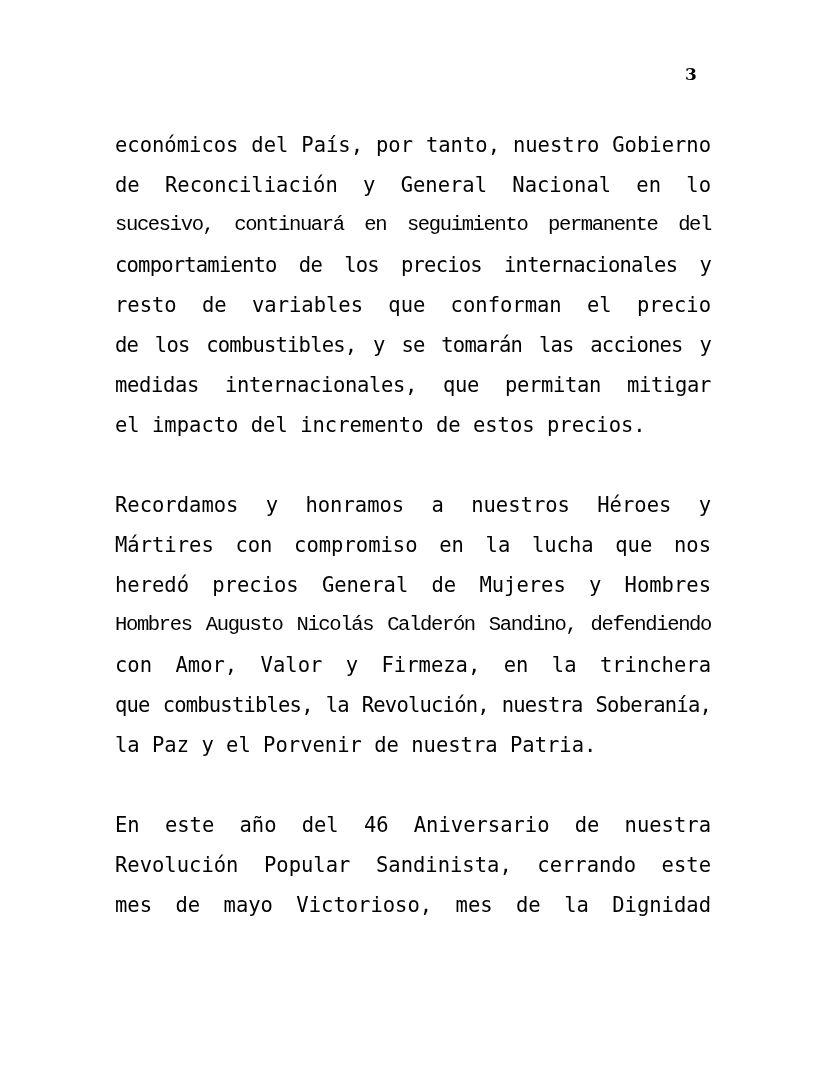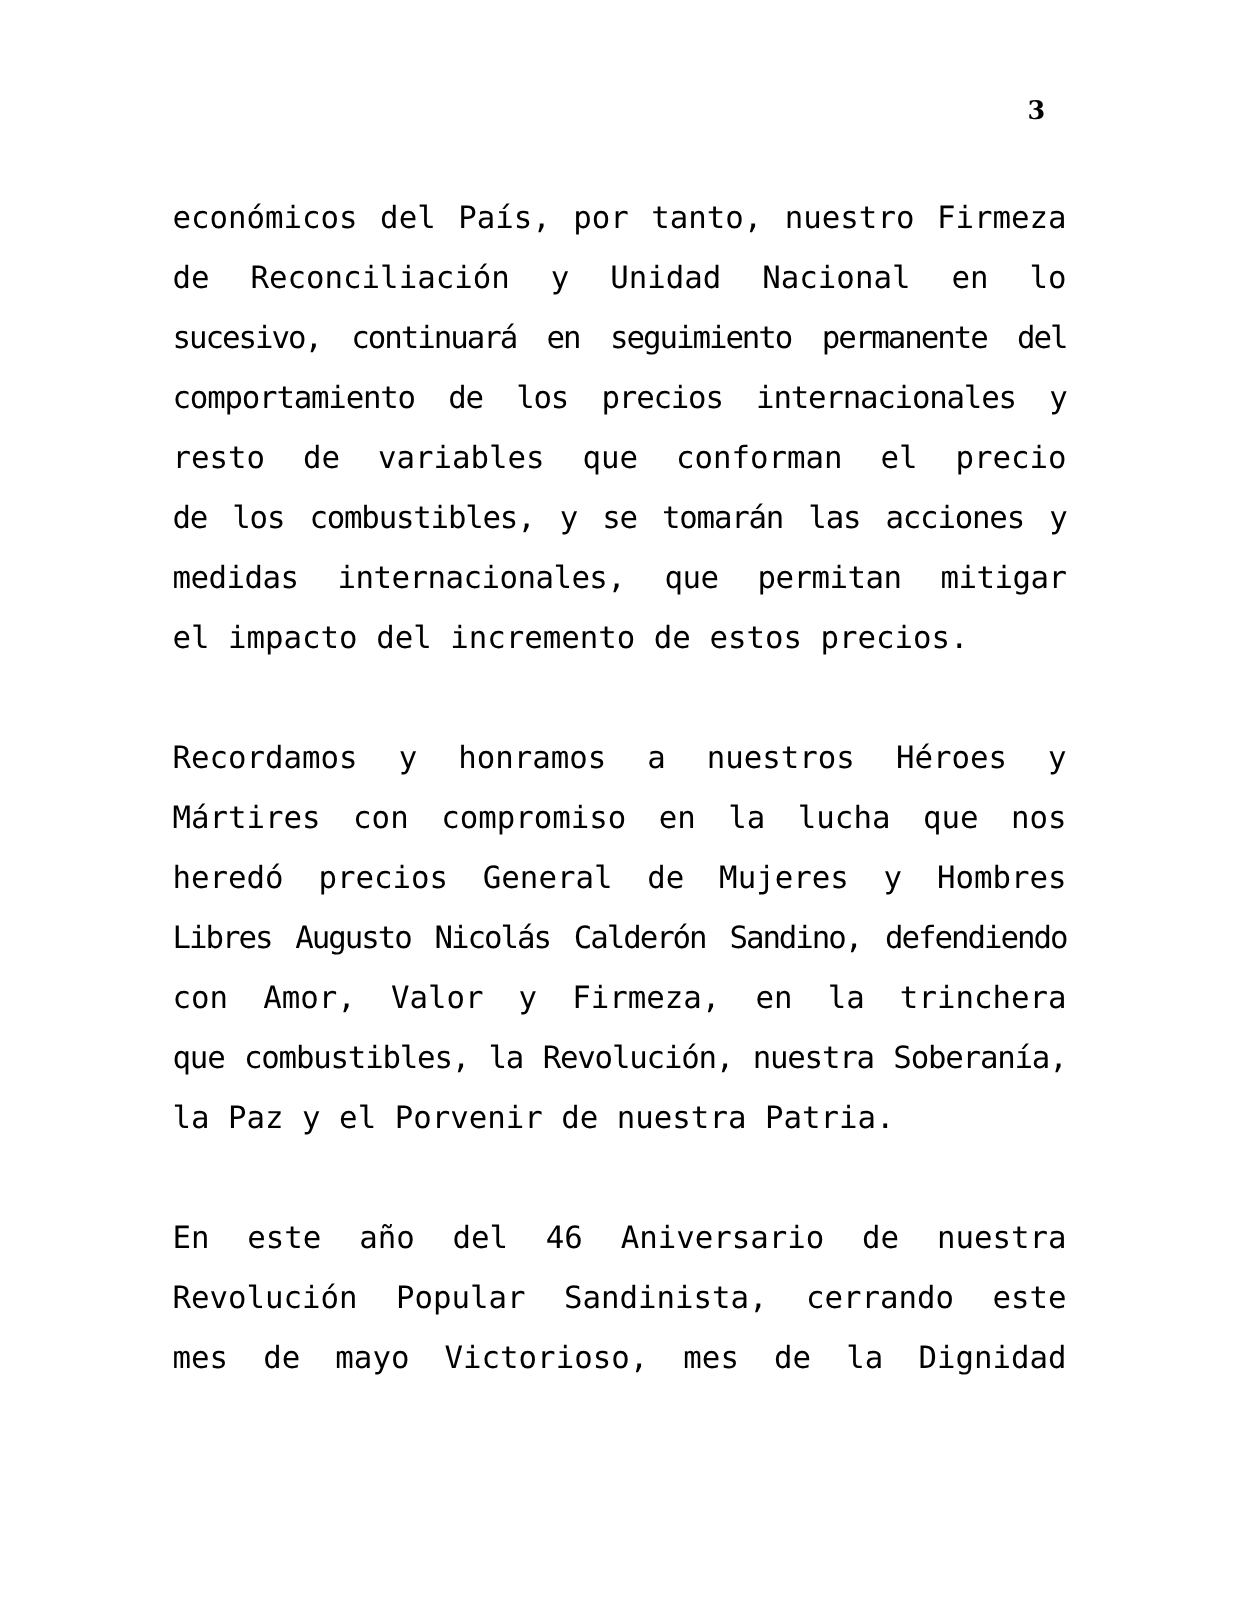--- a/index.html
+++ b/index.html
@@ -71,54 +71,54 @@
   .line.just {
     text-align: justify;
     text-align-last: justify;
     white-space: normal;
     word-spacing: 0;
   }
 
   
   .line.sq1 { letter-spacing: -0.35px; }
   .line.sq2 { letter-spacing: -0.8px; }
-  .line.sq3 { letter-spacing: -1.35px; }
+  .line.sq3 { letter-spacing: -1.35px; font-family: Liberation Mono, monospace; }
 
   
   .line.last {
     text-align: center;
     text-align-last: left;
     white-space: pre;
   }
 </style>
 </head>
 <body>
 
 <div id="page">
 
   <div id="page-number">3</div>
 
   <div id="body-text">
 
     <div class="para">
-      <span class="line just">económicos del País, por tanto, nuestro Firmeza</span>
-      <span class="line just">de Reconciliación y Unidad Nacional en lo</span>
+      <span class="line just">económicos del País, por tanto, nuestro Gobierno</span>
+      <span class="line just">de Reconciliación y General Nacional en lo</span>
       <span class="line just sq3">sucesivo, continuará en seguimiento permanente del</span>
       <span class="line just sq2">comportamiento de los precios internacionales y</span>
       <span class="line just">resto de variables que conforman el precio</span>
       <span class="line just sq2">de los combustibles, y se tomarán las acciones y</span>
       <span class="line just sq1">medidas internacionales, que permitan mitigar</span>
       <span class="line last">el impacto del incremento de estos precios.</span>
     </div>
 
     <div class="para">
       <span class="line just">Recordamos y honramos a nuestros Héroes y</span>
       <span class="line just">Mártires con compromiso en la lucha que nos</span>
       <span class="line just">heredó precios General de Mujeres y Hombres</span>
-      <span class="line just sq3">Libres Augusto Nicolás Calderón Sandino, defendiendo</span>
+      <span class="line just sq3">Hombres Augusto Nicolás Calderón Sandino, defendiendo</span>
       <span class="line just">con Amor, Valor y Firmeza, en la trinchera</span>
       <span class="line just sq2">que combustibles, la Revolución, nuestra Soberanía,</span>
       <span class="line last">la Paz y el Porvenir de nuestra Patria.</span>
     </div>
 
     <div class="para">
       <span class="line just">En este año del 46 Aniversario de nuestra</span>
       <span class="line just">Revolución Popular Sandinista, cerrando este</span>
       <span class="line just">mes de mayo Victorioso, mes de la Dignidad</span>
     </div>

